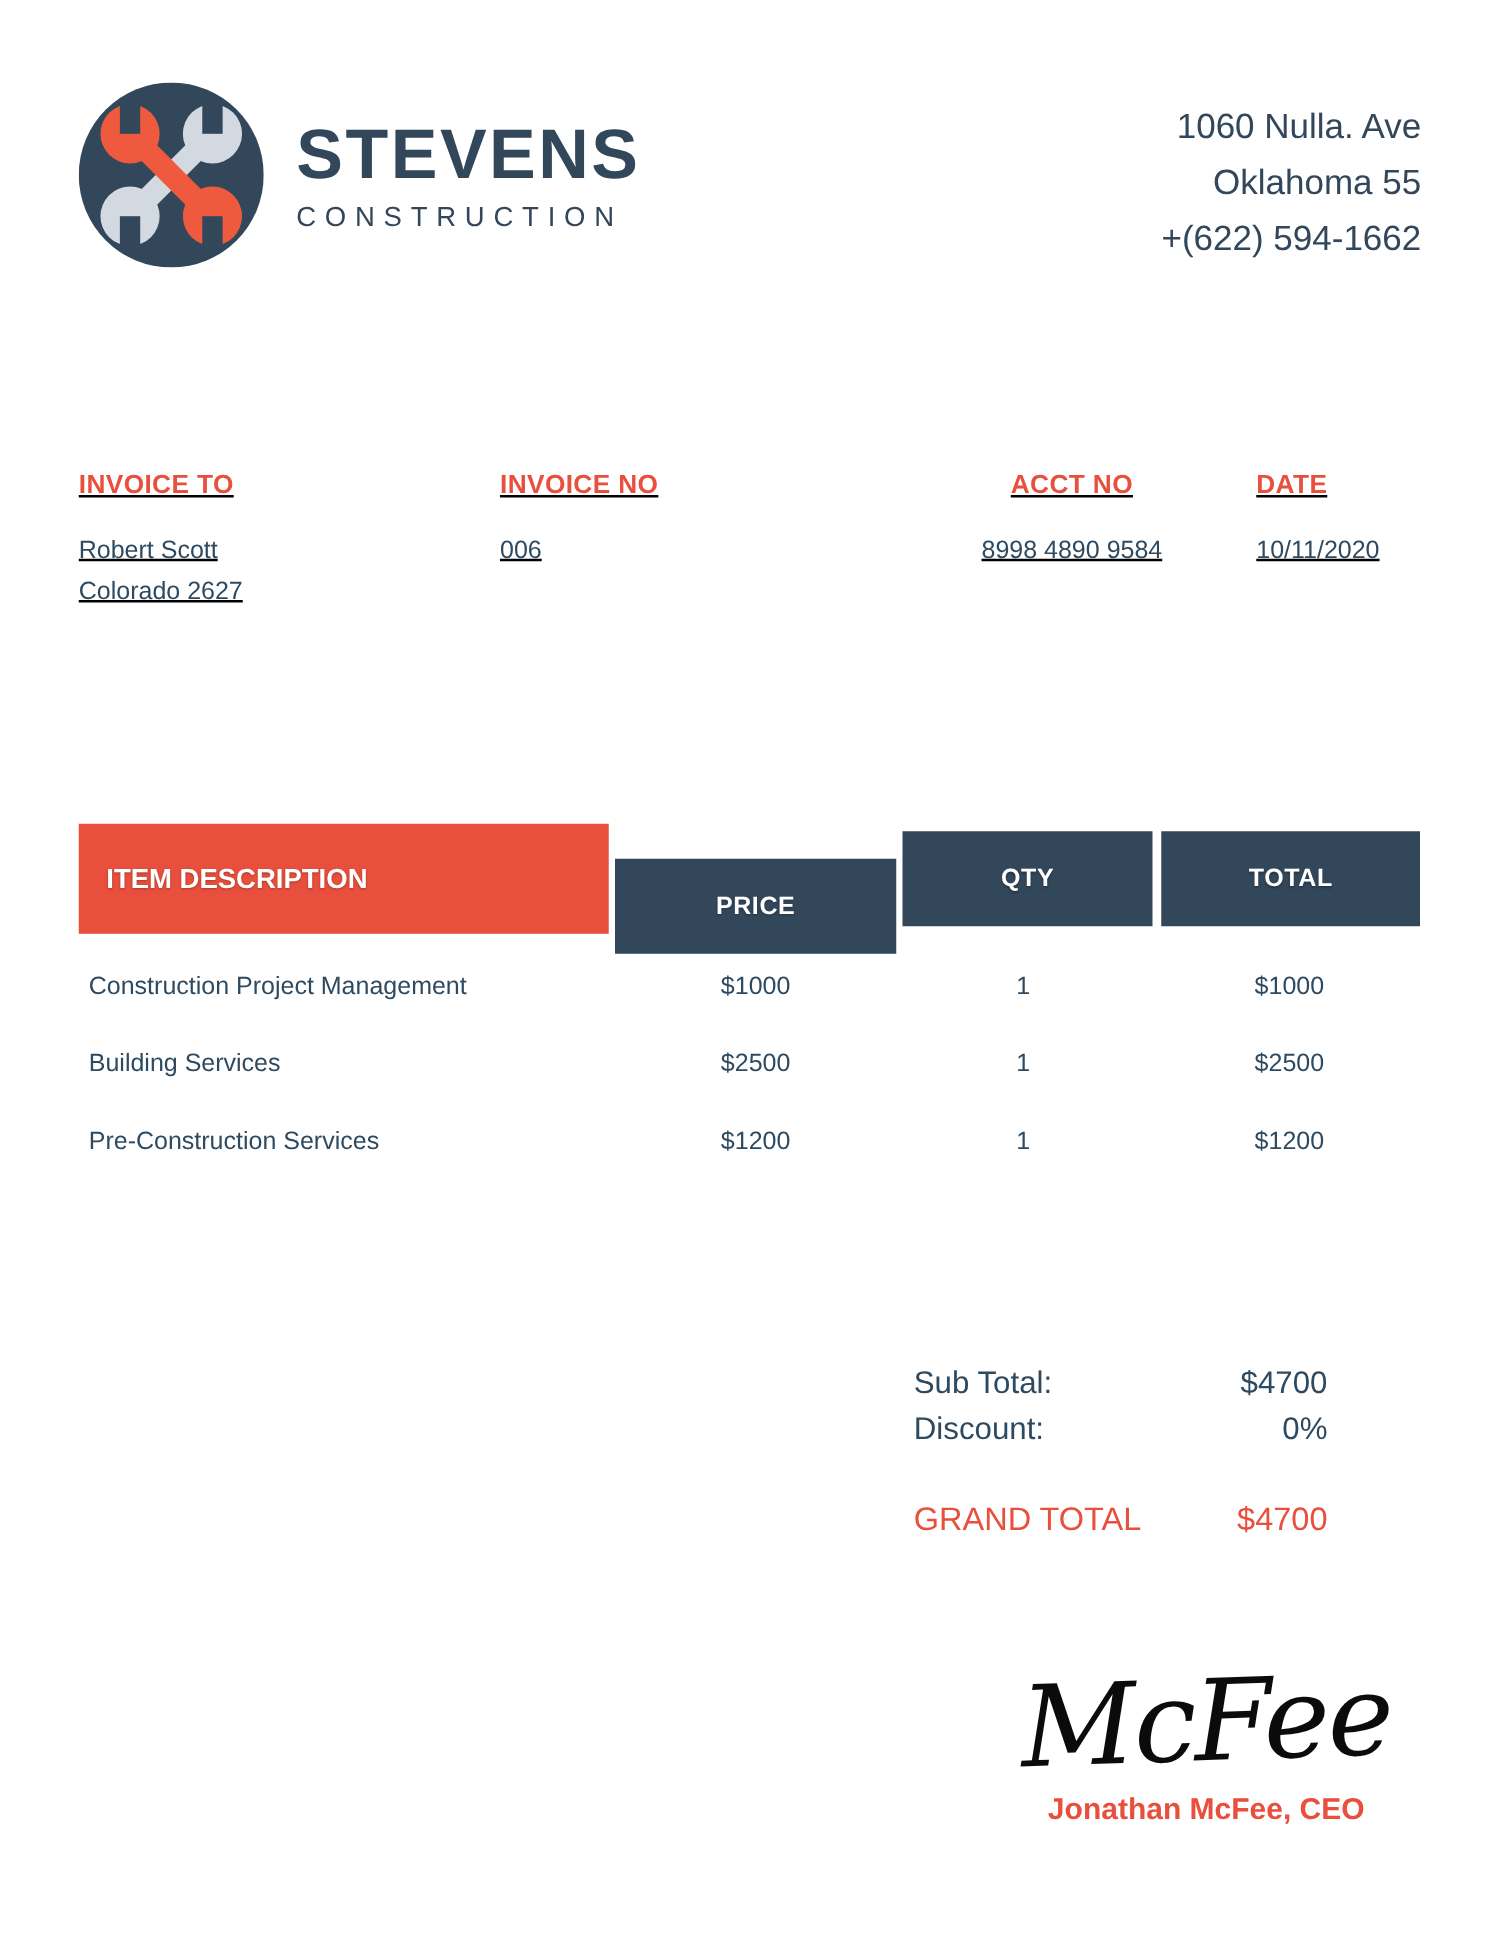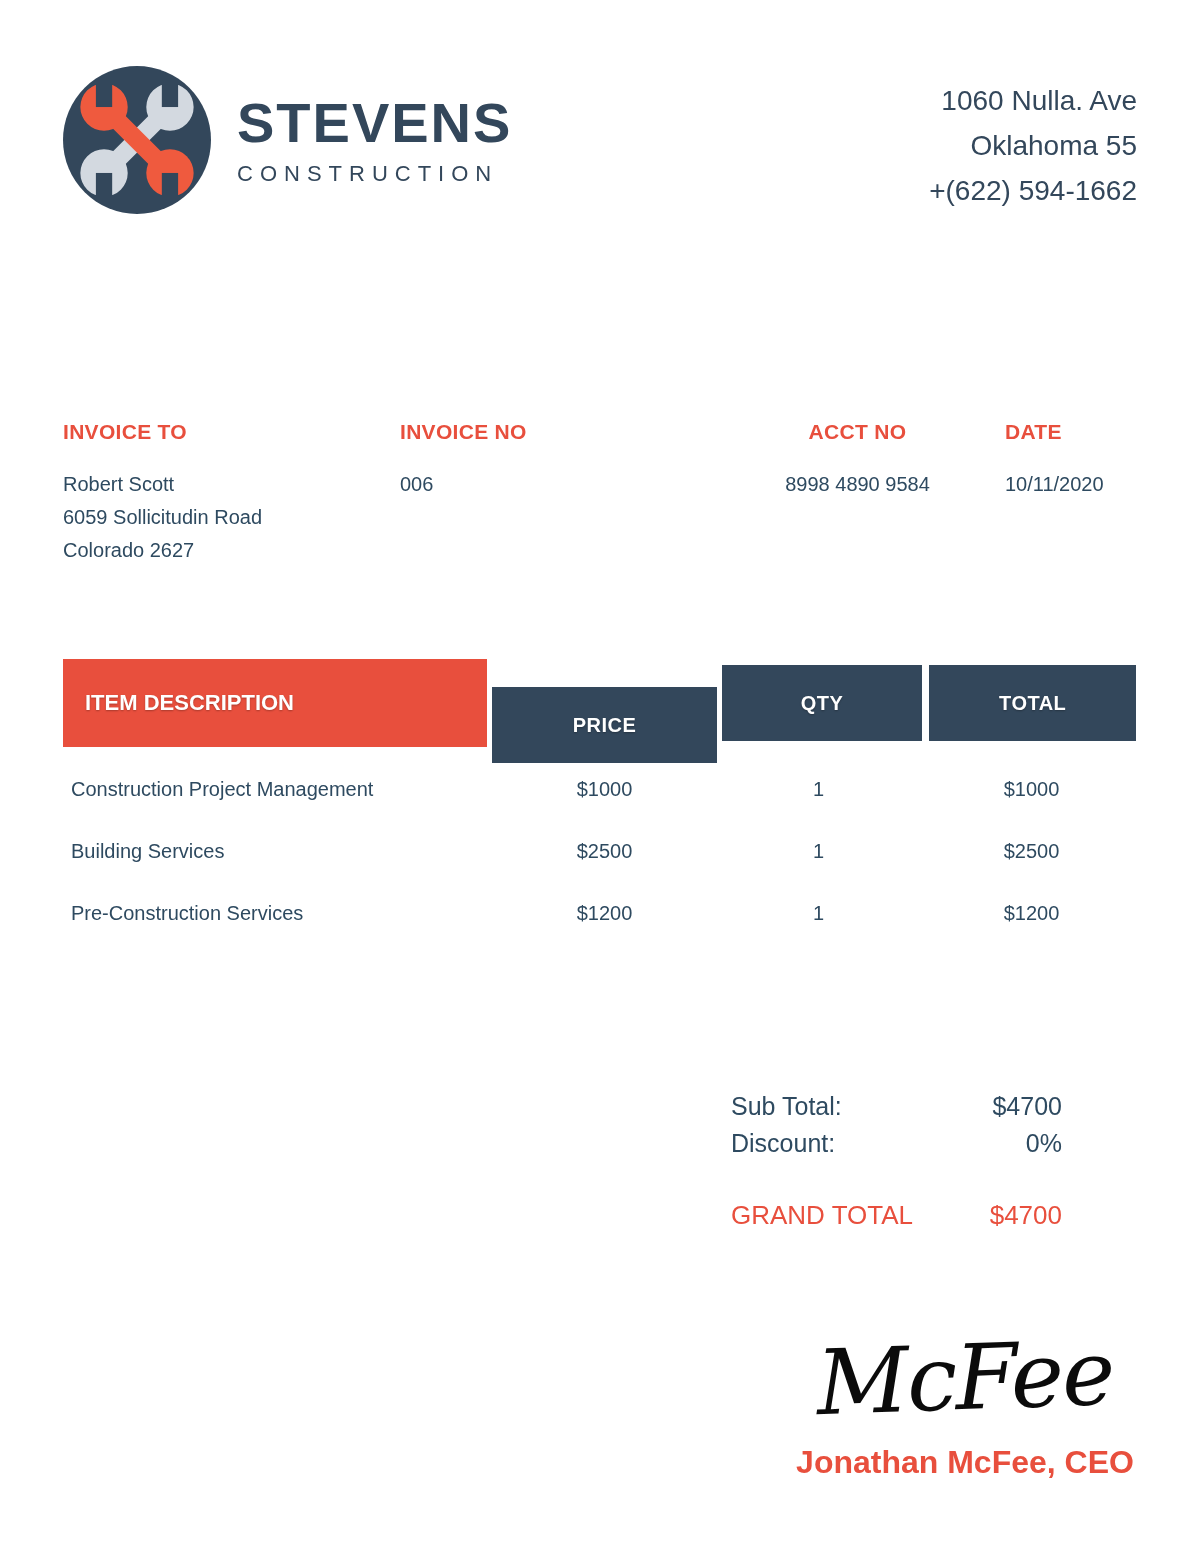--- a/index.html
+++ b/index.html
@@ -24,21 +24,21 @@
   .brand{display:flex;align-items:flex-start;gap:26px;}
   .logo{width:148px;height:148px;display:block;flex:none;}
   .logo-circle{fill:var(--dark-blue,#33475B);}
   .logo-wrench-gray{fill:var(--logo-gray,#D3D9E0);}
   .logo-wrench-orange{fill:var(--logo-orange,#EF5A3E);}
   .brand-text{margin-top:32px;}
   .brand-name{font-size:56px;line-height:50px;font-weight:700;color:var(--dark-blue,#33475B);letter-spacing:2px;}
   .brand-sub{font-size:22px;letter-spacing:7px;margin-top:13px;font-weight:400;color:var(--dark-blue,#33475B);}
   .company-address{text-align:right;font-size:28px;line-height:45px;color:var(--dark-blue,#33475B);margin-top:12px;}
   
-  .info{position:absolute;top:420px;left:63px;right:63px;display:flex;}
+  .info{position:absolute;top:376px;left:63px;right:63px;display:flex;text-decoration:underline;}
   .info-col.w1{width:337px;}
   .info-col.w2{width:310px;}
   .info-col.w3{width:295px;text-align:center;}
   .info-col.w4{flex:1;}
   .info-label{color:var(--accent-red,#E84F3D);font-weight:700;font-size:21px;letter-spacing:0.3px;}
   .info-value{margin-top:24px;font-size:20px;line-height:33px;color:var(--text-blue,#2E4A60);}
   
   .items{position:absolute;top:643px;left:63px;width:1073px;}
   .thead{display:flex;align-items:center;}
   .th-desc{width:429px;height:88px;background:var(--accent-red,#E84F3D);color:#fff;font-weight:700;font-size:22px;display:flex;align-items:center;padding-left:22px;text-shadow:0 1px 2px rgba(0,0,0,.28);}
@@ -53,21 +53,21 @@
   .td.c-price{width:215px;margin-left:5px;}
   .td.c-qty{width:203px;margin-left:5px;}
   .td.c-total{width:209px;margin-left:7px;}
   
   .totals{position:absolute;top:1088px;left:731px;width:331px;}
   .tline{display:flex;justify-content:space-between;font-size:25px;color:var(--text-blue,#2E4A60);line-height:37px;}
   .tline.grand{margin-top:35px;font-size:26px;font-weight:400;color:var(--accent-red,#E84F3D);}
   
   .signature{position:absolute;top:1326px;left:745px;width:440px;text-align:center;}
   .sig-script{font-family:"DejaVu Serif", cursive;font-style:italic;font-size:90px;line-height:104px;color:#0b0b0b;letter-spacing:-2px;transform:rotate(-2deg);}
-  .sig-name{margin-top:14px;color:var(--accent-red,#E84F3D);font-weight:700;font-size:32px;}
+  .sig-name{margin-top:4px;color:var(--accent-red,#E84F3D);font-weight:700;font-size:24px;}
 </style>
 </head>
 <body>
 
 <div class="page">
 
   <header class="topbar">
     <div class="brand">
       <svg class="logo" viewBox="0 0 200 200" aria-hidden="true">
         <defs>
@@ -98,21 +98,20 @@
       <div>Oklahoma 55</div>
       <div>+(622) 594-1662</div>
     </div>
   </header>
 
   <section class="info">
     <div class="info-col w1">
       <div class="info-label">INVOICE TO</div>
       <div class="info-value">
         <div>Robert Scott</div>
-        <div>6059 Sollicitudin Road</div>
         <div>Colorado 2627</div>
       </div>
     </div>
     <div class="info-col w2">
       <div class="info-label">INVOICE NO</div>
       <div class="info-value">006</div>
     </div>
     <div class="info-col w3">
       <div class="info-label">ACCT NO</div>
       <div class="info-value">8998 4890 9584</div>

